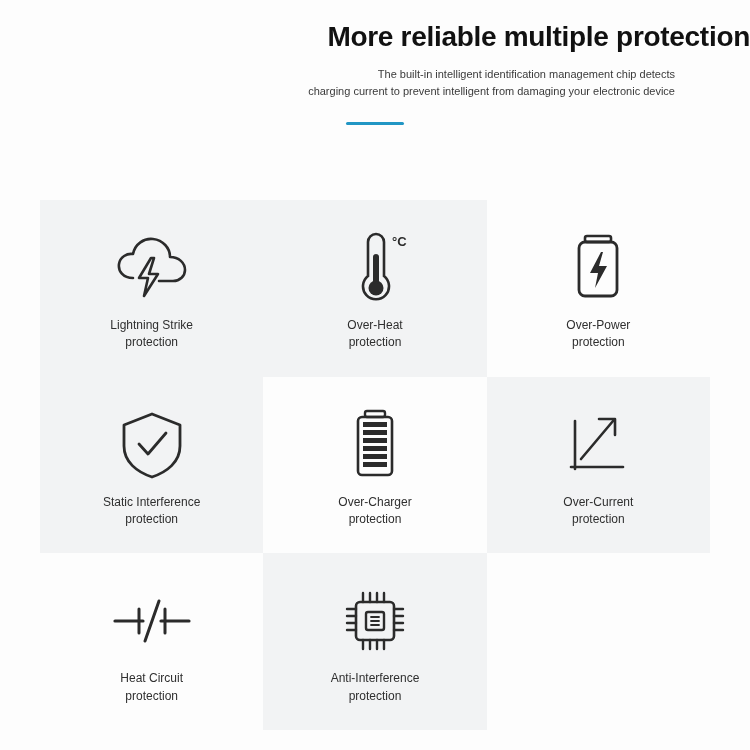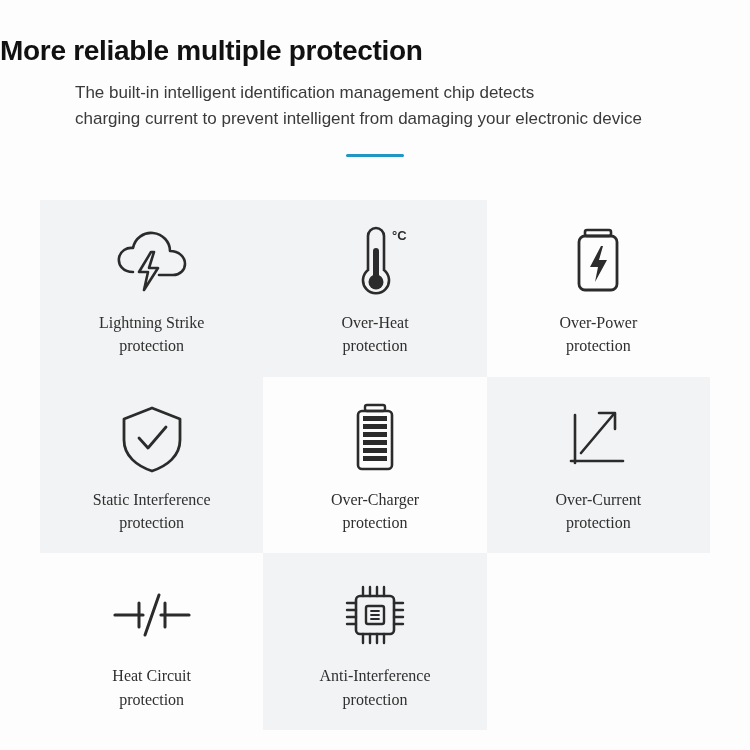--- a/index.html
+++ b/index.html
@@ -15,33 +15,33 @@
     overflow: hidden;
   }
   .page {
     position: relative;
     width: 750px;
     height: 750px;
     background: #fdfdfd;
     box-sizing: border-box;
   }
   .header {
-    padding-top: 34px;
-    text-align: left;
+    padding-top: 20px;
+    text-align: right;
   }
   .title {
     font-size: 28px;
     font-weight: bold;
     letter-spacing: -0.3px;
     color: #111;
     margin: 0 0 12px 0;
     line-height: 1.2;
   }
   .subtitle {
-    font-size: 17px;
+    font-size: 11px;
     color: #3a3a3a;
     line-height: 1.55;
     margin: 12px auto;
     width: 600px;
   }
   .subtitle div {
     white-space: nowrap;
   }
   .divider-wrap {
     display: flex;
@@ -80,25 +80,24 @@
     height: 86px;
     display: flex;
     align-items: center;
     justify-content: center;
     margin-bottom: 6px;
   }
   .icon svg {
     display: block;
   }
   .label {
-    font-size: 16px;
+    font-size: 12px;
     color: #2f2f2f;
     text-align: center;
     line-height: 1.45;
-    font-family: Liberation Serif, serif;
   }
   .label .l2 { display: block; }
 </style>
 </head>
 <body>
 
 <div class="page">
 
   <div class="header">
     <h1 class="title">More reliable multiple protection</h1>

